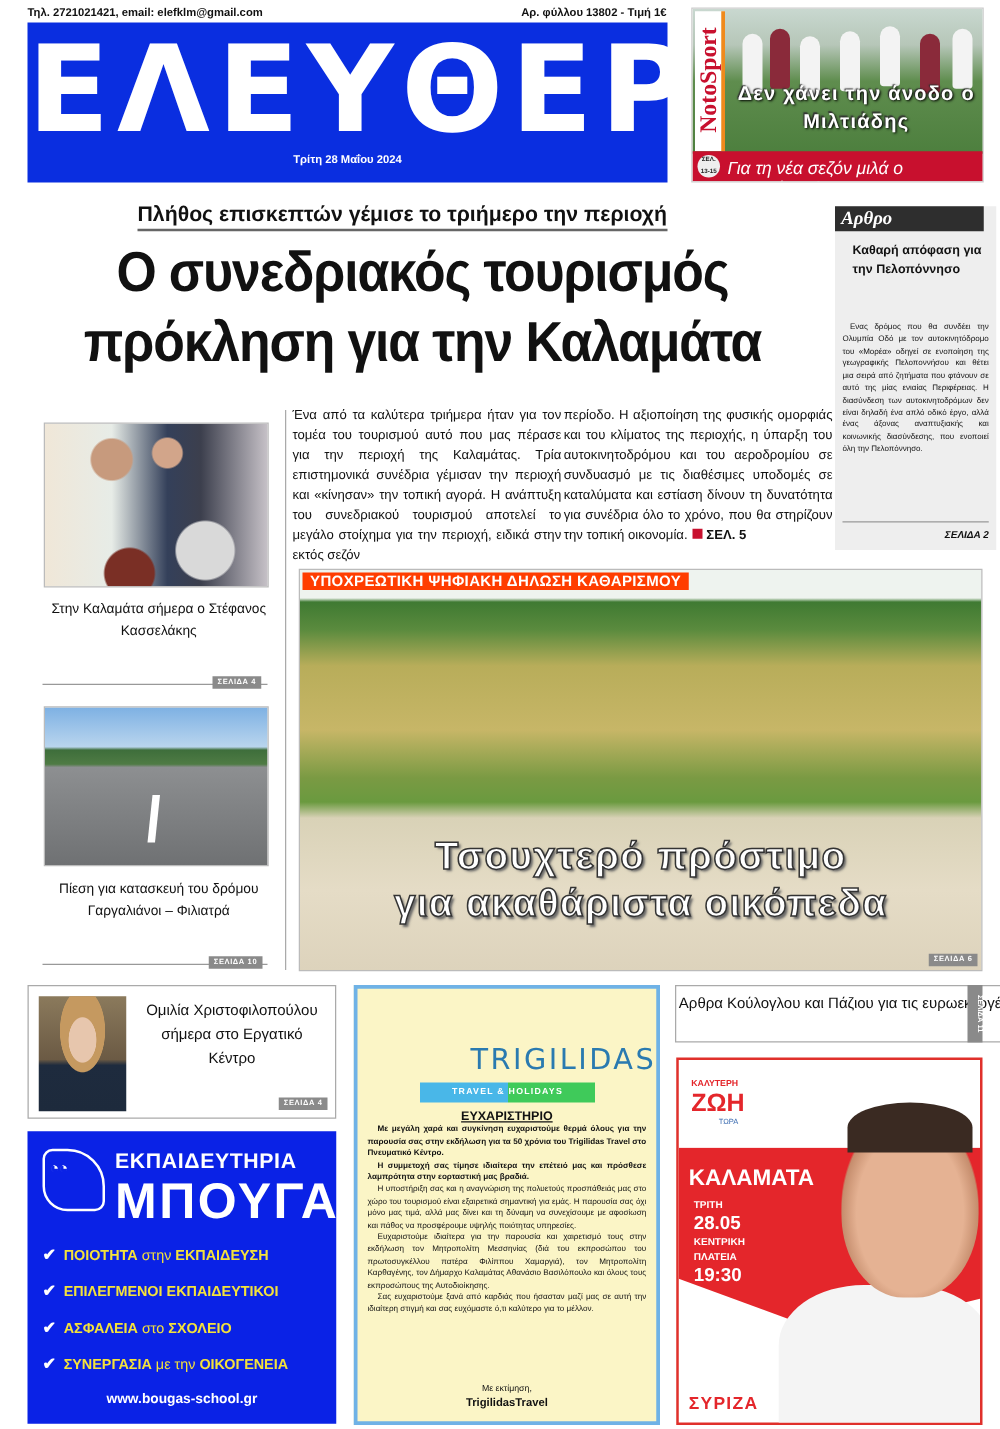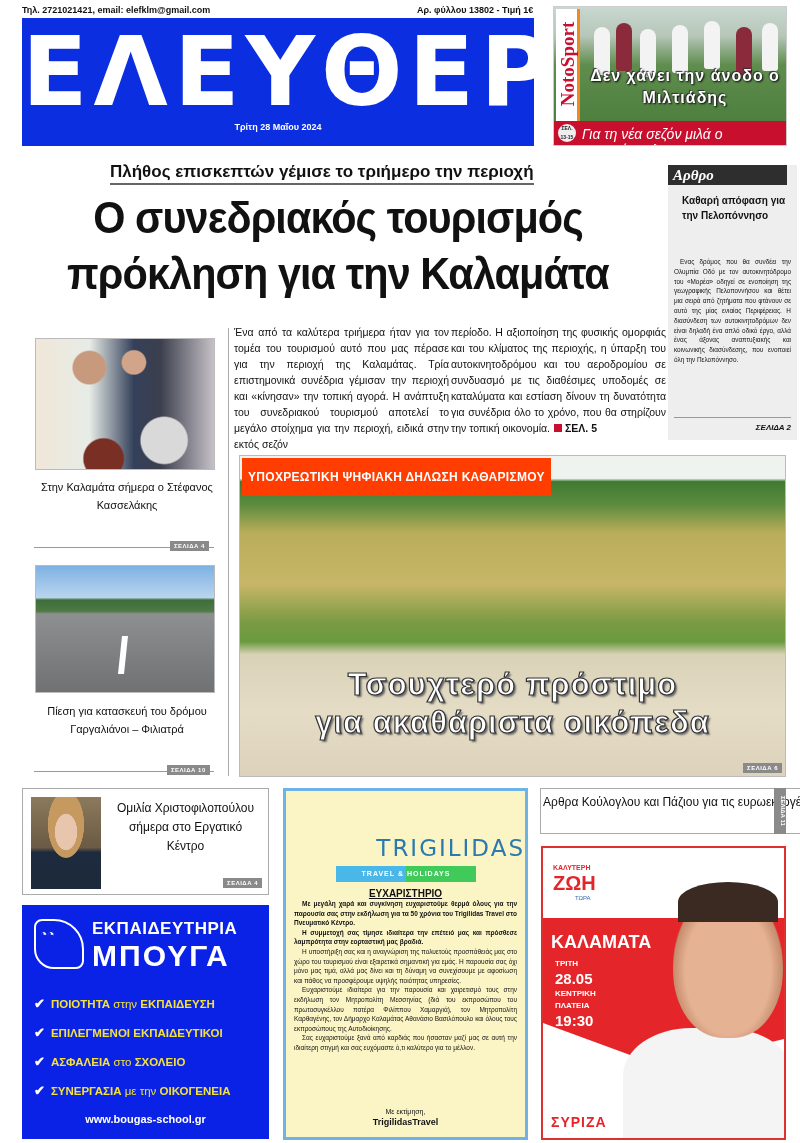--- a/index.html
+++ b/index.html
@@ -62,38 +62,38 @@
     radial-gradient(circle at 72% 78%, #d9d9d9 0 14%, transparent 15%),
     radial-gradient(circle at 38% 92%, #7a2f25 0 12%, transparent 13%),
     linear-gradient(90deg, #f0e7d8 0%, #e7ece7 30%, #34405a 55%, #3c3f4d 70%, #c6c1c7 100%); }
   .road { top: 565px; height: 128px; background:
     linear-gradient(180deg, #7eb1e3 0%, #b9d5ee 25%, #3e6e3b 27%, #4f7b44 36%, #8d8f91 38%, #6f7173 100%); }
   .road::after { content: ""; position: absolute; left: 84px; top: 70px; width: 6px; height: 38px; background: #fff; transform: skewX(-6deg); }
 
   
   .bigphoto { left: 239px; top: 455px; width: 547px; height: 322px; border: 1px solid #bbb; background:
     linear-gradient(180deg, #eef3ef 0%, #eef3ef 7%, #3f7a32 8%, #5b8b3e 15%, #b8ad5a 24%, #c7b667 40%, #7a9a43 52%, #6a9a3f 58%, #d9d2b7 62%, #e5dcc6 80%, #ddd3bc 100%); overflow: hidden; }
-  .redbar { position: absolute; left: 2px; top: 2px; background: #ff3d00; color: #fff; font-size: 12px; font-weight: bold; padding: 12px 6px; letter-spacing: .3px; }
+  .redbar { position: absolute; left: 2px; top: 2px; background: #ff3d00; color: #fff; font-size: 12px; font-weight: bold; padding: 0 6px; letter-spacing: .3px; }
   .bigtitle { position: absolute; left: 0; right: 0; top: 210px; text-align: center; font-size: 31px; font-weight: bold; line-height: 38px; color: #fff; -webkit-text-stroke: 1.2px #333; text-shadow: 2px 2px 2px #666; letter-spacing: 1px; }
   .bigphoto .pagebadge { right: 3px; bottom: 3px; }
 
   
   .speech { left: 22px; top: 788px; width: 247px; height: 107px; border: 1px solid #aaa; }
   .portrait { position: absolute; left: 8px; top: 8px; width: 70px; height: 92px; background:
     radial-gradient(ellipse at 50% 38%, #e7c6ad 0 22%, transparent 23%),
     radial-gradient(ellipse at 50% 30%, #c59960 0 36%, transparent 37%),
     linear-gradient(180deg, #8b7a5c 0%, #6b5a44 55%, #1e2b3e 60%, #1d2a3c 100%); }
   .speech-title { position: absolute; left: 86px; right: 6px; top: 10px; text-align: center; font-size: 12px; line-height: 19px; }
   .speech .pagebadge { right: 6px; bottom: 6px; }
 
   .bougas { left: 22px; top: 905px; width: 247px; height: 234px; background: #0a22e6; color: #fff; }
   .bougas .owl { position: absolute; left: 12px; top: 14px; width: 50px; height: 50px; border: 2px solid #fff; border-radius: 8px 30px 8px 20px; }
   .bougas .owl::before { content: "◔◔"; position: absolute; left: 4px; top: 6px; font-size: 12px; }
   .bougas .t1 { position: absolute; left: 70px; top: 14px; font-size: 17px; font-weight: bold; letter-spacing: .5px; }
-  .bougas .t2 { position: absolute; left: 70px; top: 34px; font-size: 30px; font-weight: bold; letter-spacing: 2px; }
+  .bougas .t2 { position: absolute; left: 70px; top: 34px; font-size: 40px; font-weight: bold; letter-spacing: 2px; }
   .bougas ul { position: absolute; left: 12px; top: 90px; list-style: none; }
   .bougas li { font-size: 11.5px; font-weight: bold; color: #f4e23a; height: 29px; line-height: 18px; }
   .bougas li .ck { color: #fff; font-size: 13px; margin-right: 6px; }
   .bougas .lc { font-weight: normal; }
   .bougas .url { position: absolute; left: 0; right: 0; top: 208px; text-align: center; font-size: 11px; font-weight: bold; }
 
   
   .trig { left: 283px; top: 788px; width: 245px; height: 352px; background: #fbf5c6; border: 3px solid #6fb2e6; }
   .trig .fifty { position: absolute; left: 0; right: 0; top: 4px; text-align: center; font-size: 36px; font-weight: bold; color: #1f6fb2; letter-spacing: -3px; }
   .trig .fifty b { color: #38c24a; }

